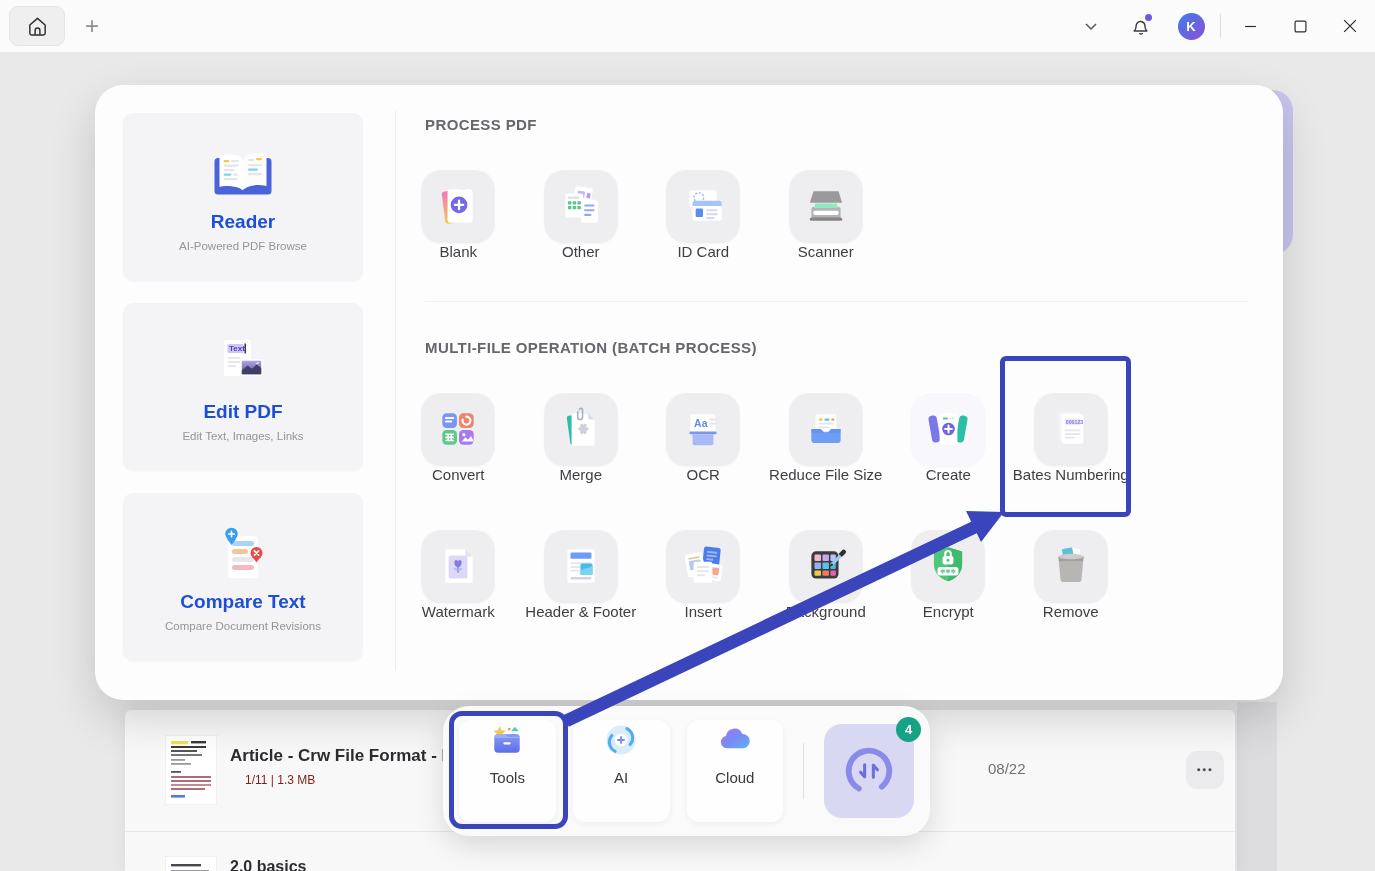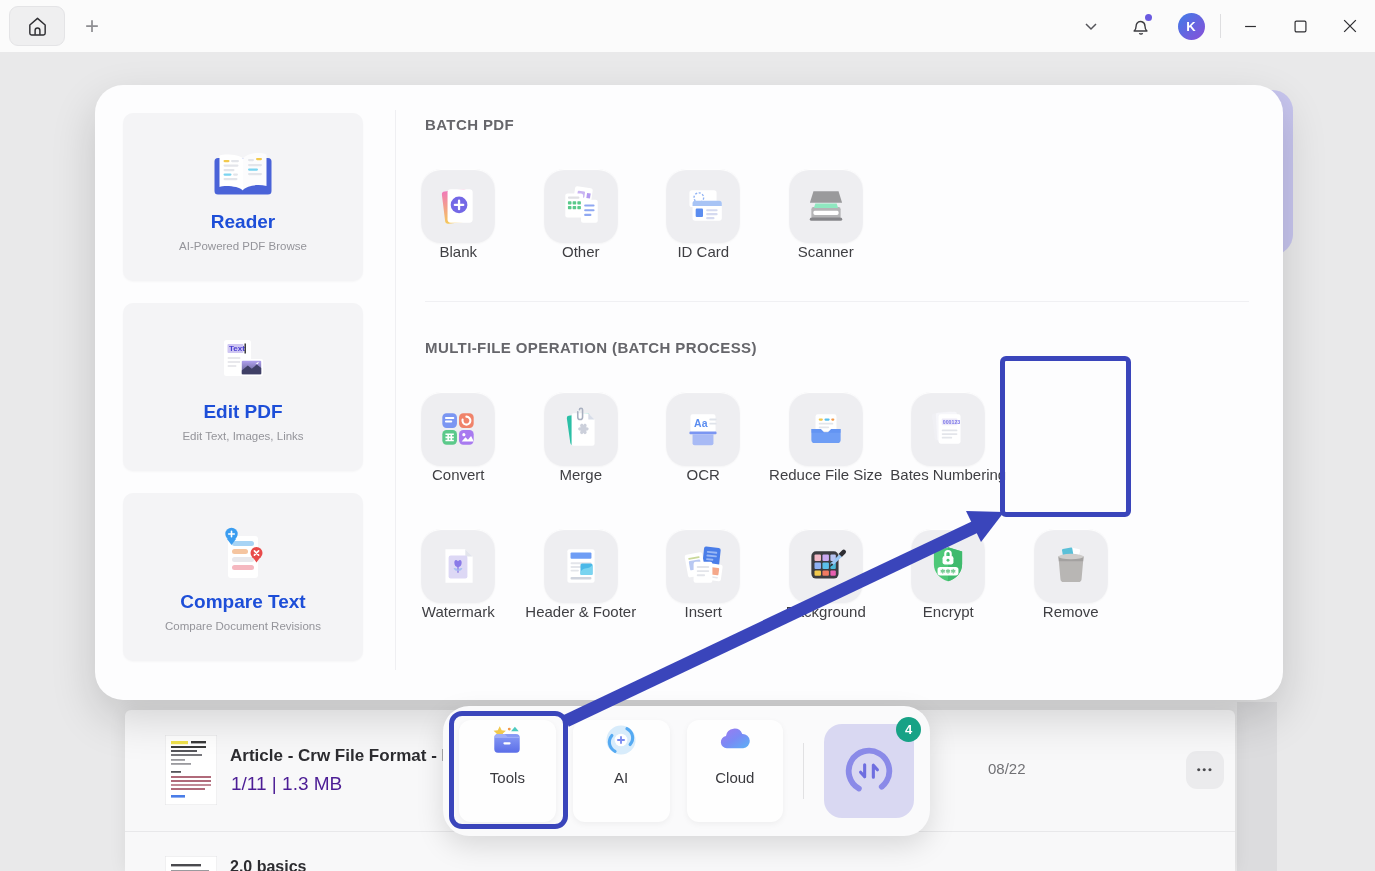--- a/index.html
+++ b/index.html
@@ -15,21 +15,21 @@
   .avatar { width:27px; height:27px; border-radius:50%; background:linear-gradient(135deg,#3f7ce8,#8a4fd8); color:#fff; font-size:13px; font-weight:700; display:flex; align-items:center; justify-content:center; }
   .tb-divider { width:1px; height:24px; background:#dedee0; margin:0 4px; }
   .bell-dot { position:absolute; top:14px; right:14px; width:7px; height:7px; border-radius:50%; background:#6a5ae0; }
 
   
   .peek { position:absolute; left:1252px; top:90px; width:41px; height:165px; border-radius:22px; background:#c7c5ee; z-index:1; }
   .right-strip { position:absolute; left:1237px; top:702px; width:40px; height:169px; background:#dcdcde; z-index:1; }
   .file-panel { position:absolute; left:125px; top:710px; width:1110px; height:161px; background:#f8f8f9; border-radius:6px 6px 0 0; box-shadow:0 0 18px rgba(0,0,0,.07); z-index:2; }
   .file-thumb { position:absolute; left:40px; top:25px; width:52px; height:70px; }
   .file-title { position:absolute; left:105px; top:36px; font-size:17px; font-weight:600; color:#2d2d31; }
-  .file-meta { position:absolute; left:106px; top:63px; font-size:19px; color:#4c1d95; }
+  .file-meta { position:absolute; left:120px; top:63px; font-size:12px; color:#7f1d1d; }
   .file-date { position:absolute; left:863px; top:50px; font-size:15px; color:#717175; }
   .more-btn { position:absolute; left:1061px; top:41px; width:38px; height:38px; border-radius:11px; background:#ebebed; display:flex; align-items:center; justify-content:center; font-size:12px; letter-spacing:1px; color:#4a4a4e; cursor:pointer; }
   .row-divider { position:absolute; left:0; top:121px; width:1110px; height:1px; background:#e8e8ea; }
   .file-thumb2 { position:absolute; left:40px; top:146px; width:52px; height:40px; }
   .file-title2 { position:absolute; left:105px; top:148px; font-size:16px; font-weight:600; color:#2d2d31; }
 
   
   .dialog { position:absolute; left:95px; top:85px; width:1188px; height:615px; background:#fdfdfe; border-radius:28px; box-shadow:0 18px 45px rgba(0,0,0,.16); z-index:10; }
   .sidebar { position:absolute; left:28px; top:28px; display:flex; flex-direction:column; gap:22px; }
   .side-card { width:240px; height:168px; border-radius:10px; background:#f4f4f6; display:flex; flex-direction:column; align-items:center; justify-content:center; cursor:pointer; box-shadow:0 1px 2px rgba(0,0,0,.03); }
@@ -219,21 +219,21 @@
             <path d="M43.4 24.9l4.2 4.2M47.6 24.9l-4.2 4.2" stroke="#ffffff" stroke-width="1.6" stroke-linecap="round"></path>
           </svg>
         </div>
         <div class="title">Compare Text</div>
         <div class="subtitle">Compare Document Revisions</div>
       </div>
     </div>
 
     <div class="v-divider"></div>
 
-    <div class="section-heading" style="top:31px;">BATCH PDF</div>
+    <div class="section-heading" style="top:31px;">PROCESS PDF</div>
 
     <div class="tile-row" style="top:84px;">
       <div class="cell">
         <div class="tile">
           <svg viewBox="0 0 44 44">
             <defs>
                 <linearGradient id="gBl" x1="0" y1="0" x2="0" y2="1">
                   <stop offset="0" stop-color="#f07ab8"></stop>
                   <stop offset="1" stop-color="#f5c95a"></stop>
                 </linearGradient>
@@ -358,20 +358,36 @@
             <rect x="15" y="12" width="4" height="2" rx="1" fill="#f2c94c"></rect>
             <rect x="20.5" y="12" width="5" height="2" rx="1" fill="#5bc0eb"></rect>
             <rect x="27" y="12" width="3" height="2" rx="1" fill="#f2994a"></rect>
             <rect x="15" y="16" width="14" height="1.8" rx=".9" fill="#e3e5ea"></rect>
             <rect x="15" y="19.5" width="10" height="1.8" rx=".9" fill="#e3e5ea"></rect>
             <path d="M8 22h9l3 3h4l3-3h9v10.5a3 3 0 0 1-3 3H11a3 3 0 0 1-3-3z" fill="#6e9df5"></path>
             <path d="M8 22h9l3 3h4l3-3h9v3.5H8z" fill="#5b8df0" opacity=".55"></path>
           </svg>
         </div>
         <div class="cell-label">Reduce File Size</div>
+      </div>
+      <div class="cell cell-highlighted">
+        <div class="tile">
+          <svg viewBox="0 0 44 44">
+            <rect x="5" y="9" width="8" height="26" rx="3.5" fill="#7a78e8" transform="rotate(-10 9 22)"></rect>
+            <rect x="31" y="9" width="8" height="26" rx="3.5" fill="#2bbfa6" transform="rotate(10 35 22)"></rect>
+            <rect x="14" y="7" width="17" height="30" rx="2" fill="#ffffff"></rect>
+            <rect x="17" y="11" width="5" height="1.8" rx=".9" fill="#5bc98a"></rect>
+            <rect x="23.5" y="11" width="4.5" height="1.8" rx=".9" fill="#e3e5ea"></rect>
+            <rect x="17" y="15" width="11" height="1.8" rx=".9" fill="#e3e5ea"></rect>
+            <rect x="17" y="21.5" width="11" height="1.8" rx=".9" fill="#f2c94c"></rect>
+            <circle cx="22.5" cy="22" r="7" fill="#6e66e0" stroke="#ffffff" stroke-width="2"></circle>
+            <path d="M22.5 18.8v6.4M19.3 22h6.4" stroke="#ffffff" stroke-width="2" stroke-linecap="round"></path>
+          </svg>
+        </div>
+        <div class="cell-label">Create</div>
       </div>
       <div class="cell">
         <div class="tile">
           <svg viewBox="0 0 44 44">
             <rect x="8" y="6" width="20" height="26" rx="2" fill="#f0f0f4" transform="rotate(-7 18 19)"></rect>
             <rect x="11" y="6" width="20" height="27" rx="2" fill="#f6f6fa" transform="rotate(-3 21 19)"></rect>
             <rect x="13" y="8" width="21" height="28" rx="2" fill="#ffffff"></rect>
             <rect x="16" y="12" width="15" height="6.5" rx="1" fill="#edeaf8"></rect>
             <text x="17" y="17" font-size="5" font-weight="bold" fill="#7a74e8">000123</text>
             <g fill="#e3e5ea">

